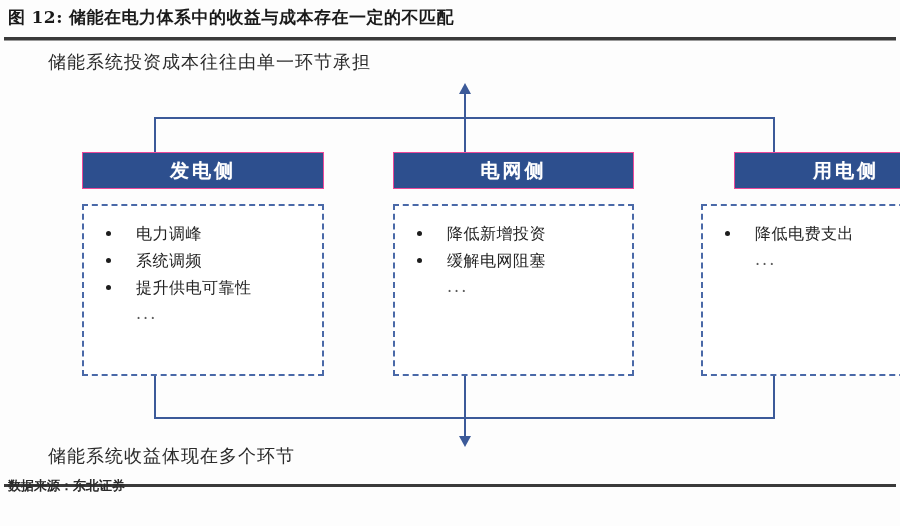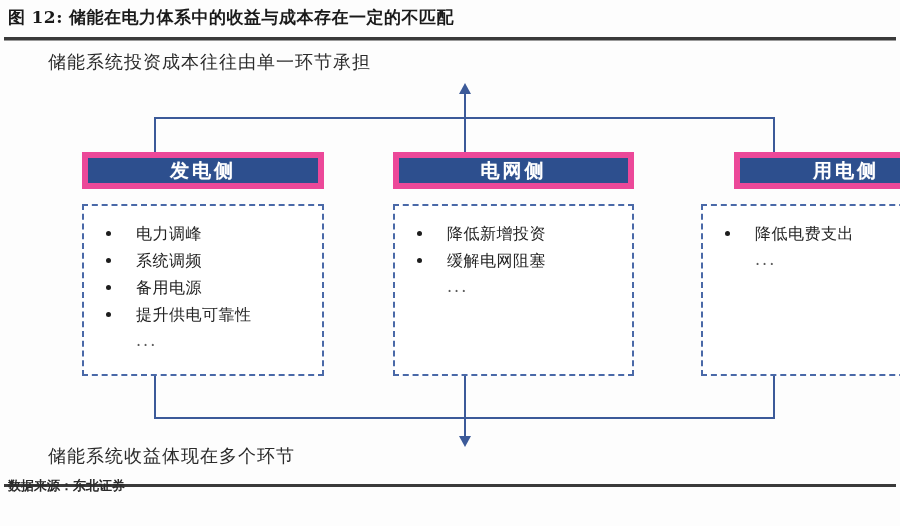--- a/index.html
+++ b/index.html
@@ -113,21 +113,21 @@
   .arrow-head-up   { border-bottom: 11px solid #3c5a99; }
   .arrow-head-down { border-top: 11px solid #3c5a99; }
 
   
   .col { position: absolute; }
 
   .col-header {
     position: absolute;
     height: 37px;
     background: #2d4f8e;
-    border: 6px solid #ec4899;
+    border: 1px solid #ec4899;
     box-sizing: border-box;
     color: #ffffff;
     font-size: 19px;
     font-weight: bold;
     letter-spacing: 3px;
     display: flex;
     align-items: center;
     justify-content: center;
     font-family: "DejaVu Serif", "Liberation Serif", serif;
     text-shadow: 0 0 1px rgba(255,255,255,0.35);
@@ -195,21 +195,20 @@
   <div class="conn conn-v" style="left:154px; top:117px; height:36px;"></div>
   <div class="conn conn-v" style="left:464px; top:117px; height:36px;"></div>
   <div class="conn conn-v" style="left:773px; top:117px; height:36px;"></div>
 
   <div class="col">
     <div class="col-header" style="left:34px; top:152px; width:242px;">发电侧</div>
     <div class="col-body" style="left:34px; top:204px; width:242px; height:172px;">
       <ul class="bullet-list">
         <li class="bullet-item">电力调峰</li>
         <li class="bullet-item">系统调频</li>
-        <li class="bullet-item">备用电源</li>
         <li class="bullet-item">提升供电可靠性</li>
         <li class="ellipsis-item">...</li>
       </ul>
     </div>
   </div>
 
   <div class="col">
     <div class="col-header" style="left:345px; top:152px; width:241px;">电网侧</div>
     <div class="col-body" style="left:345px; top:204px; width:241px; height:172px;">
       <ul class="bullet-list">

